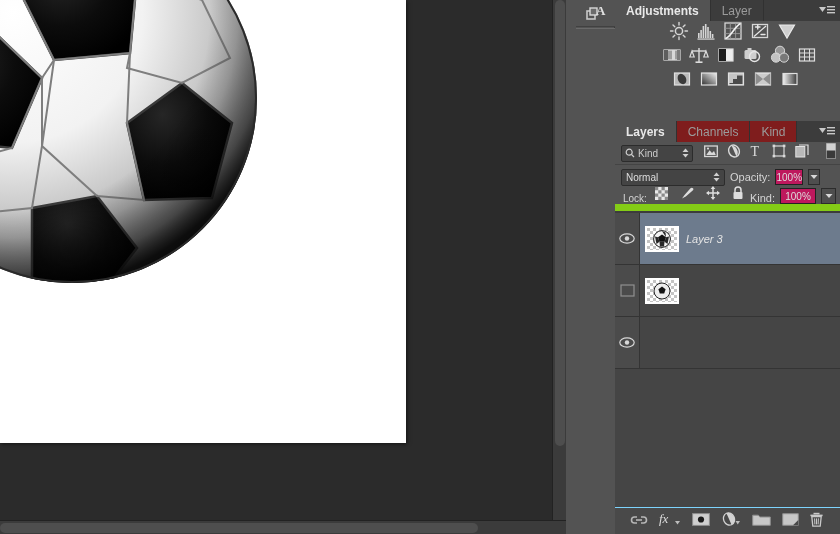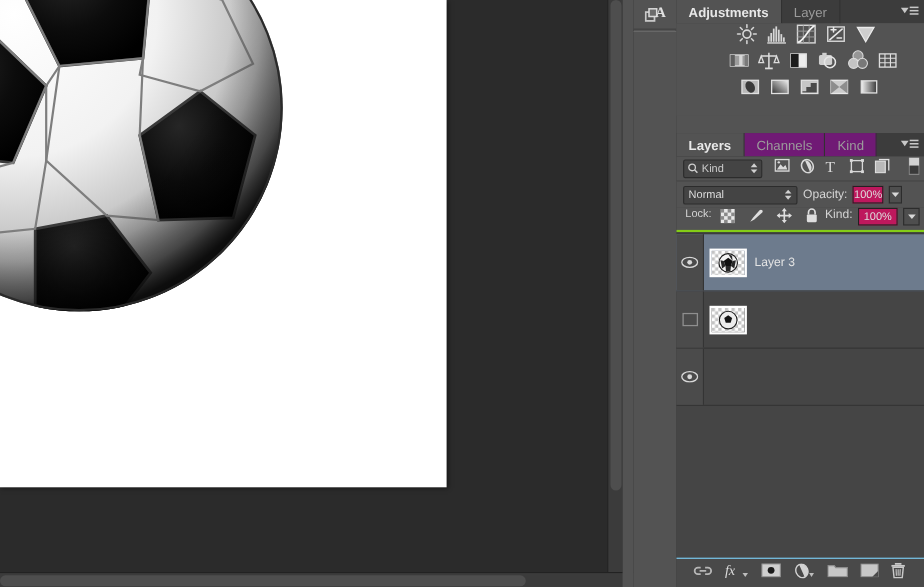--- a/index.html
+++ b/index.html
@@ -58,21 +58,21 @@
   .adj-row{ display:flex; align-items:center; }
   .adj-row.r1{ padding-left:54px; gap:7px; }
   .adj-row.r2{ padding-left:47px; gap:7px; margin-top:4px; }
   .adj-row.r3{ padding-left:57px; gap:7px; margin-top:4px; }
   .adj-icon{ width:20px; height:20px; display:block; }
 
   
   #layers-panel{ position:absolute; left:0; top:121px; width:225px; height:413px;
      background:#3c3c3c; }
   #layers-panel .panel-tabbar{ background:#3c3c3c; }
-  #layers-panel .panel-tab{ background:#701a75; }
+  #layers-panel .panel-tab{ background:#7f1d1d; }
   #layers-panel .panel-tab.active{ background:#535353; }
 
   .filter-row{ height:23px; background:#535353; display:flex; align-items:center;
      padding:0 4px 0 6px; gap:4px; border-bottom:1px solid #444; }
   .kind-select{ display:flex; align-items:center; height:17px; width:72px;
      background:#444; border:1px solid #2c2c2c; border-radius:2px; padding:0 3px;
      color:#ccc; font-size:10px; gap:3px; }
   .kind-select .lbl{ flex:1; }
   .filter-icons{ display:flex; align-items:center; gap:9px; margin-left:7px; }
 
@@ -82,31 +82,31 @@
      border-radius:2px; display:flex; align-items:center; padding:0 4px;
      color:#ddd; font-size:10px; }
   .blend-select .lbl{ flex:1; }
   .opacity-lbl{ color:#d4d4d4; font-size:11px; white-space:nowrap; }
   .numbox{ height:16px; width:36px; background:#be185d; border:1px solid #222;
      color:#ddd; font-size:10px; display:flex; align-items:center;
      justify-content:center; }
   .drop-arrow{ width:15px; height:16px; background:#4e4e4e; border:1px solid #2c2c2c;
      display:flex; align-items:center; justify-content:center; }
 
-  .lock-row{ height:22px; background:#535353; display:flex; align-items:flex-start;
-     padding:0 4px 0 8px; gap:0; border-bottom:2px solid #84cc16; }
+  .lock-row{ height:22px; background:#535353; display:flex; align-items:flex-end;
+     padding:0 4px 0 8px; gap:0; border-bottom:7px solid #84cc16; }
   .lock-lbl{ color:#d4d4d4; font-size:10px; margin-right:8px; }
   .lock-icons{ display:flex; align-items:center; gap:12px; }
   .lock-spacer{ flex:1; }
 
   
   #layer-list{ position:absolute; left:0; top:92px; width:225px; height:295px;
      background:#454545; }
   .layer-row{ position:relative; height:52px; display:flex; align-items:center;
-     border-bottom:1px solid #343434; }
+     border-bottom:1px solid #343434;font-style:italic; }
   .layer-row.selected{ background:#6d7b8d; }
   .eye-cell{ width:25px; height:100%; display:flex; align-items:center;
      justify-content:center; border-right:1px solid #343434; background:#4b4b4b; }
   .layer-row.selected .eye-cell{ background:#4b4b4b; }
   .thumb-cell{ width:44px; height:100%; display:flex; align-items:center;
      justify-content:center; }
   .layer-thumb{ width:34px; height:26px; border:2px solid #fff; }
   .layer-name{ font-size:11px; color:#e4e4e4; padding-left:2px; }
   .layer-row.unnamed .layer-name{ color:#d0d0d0; }
 

